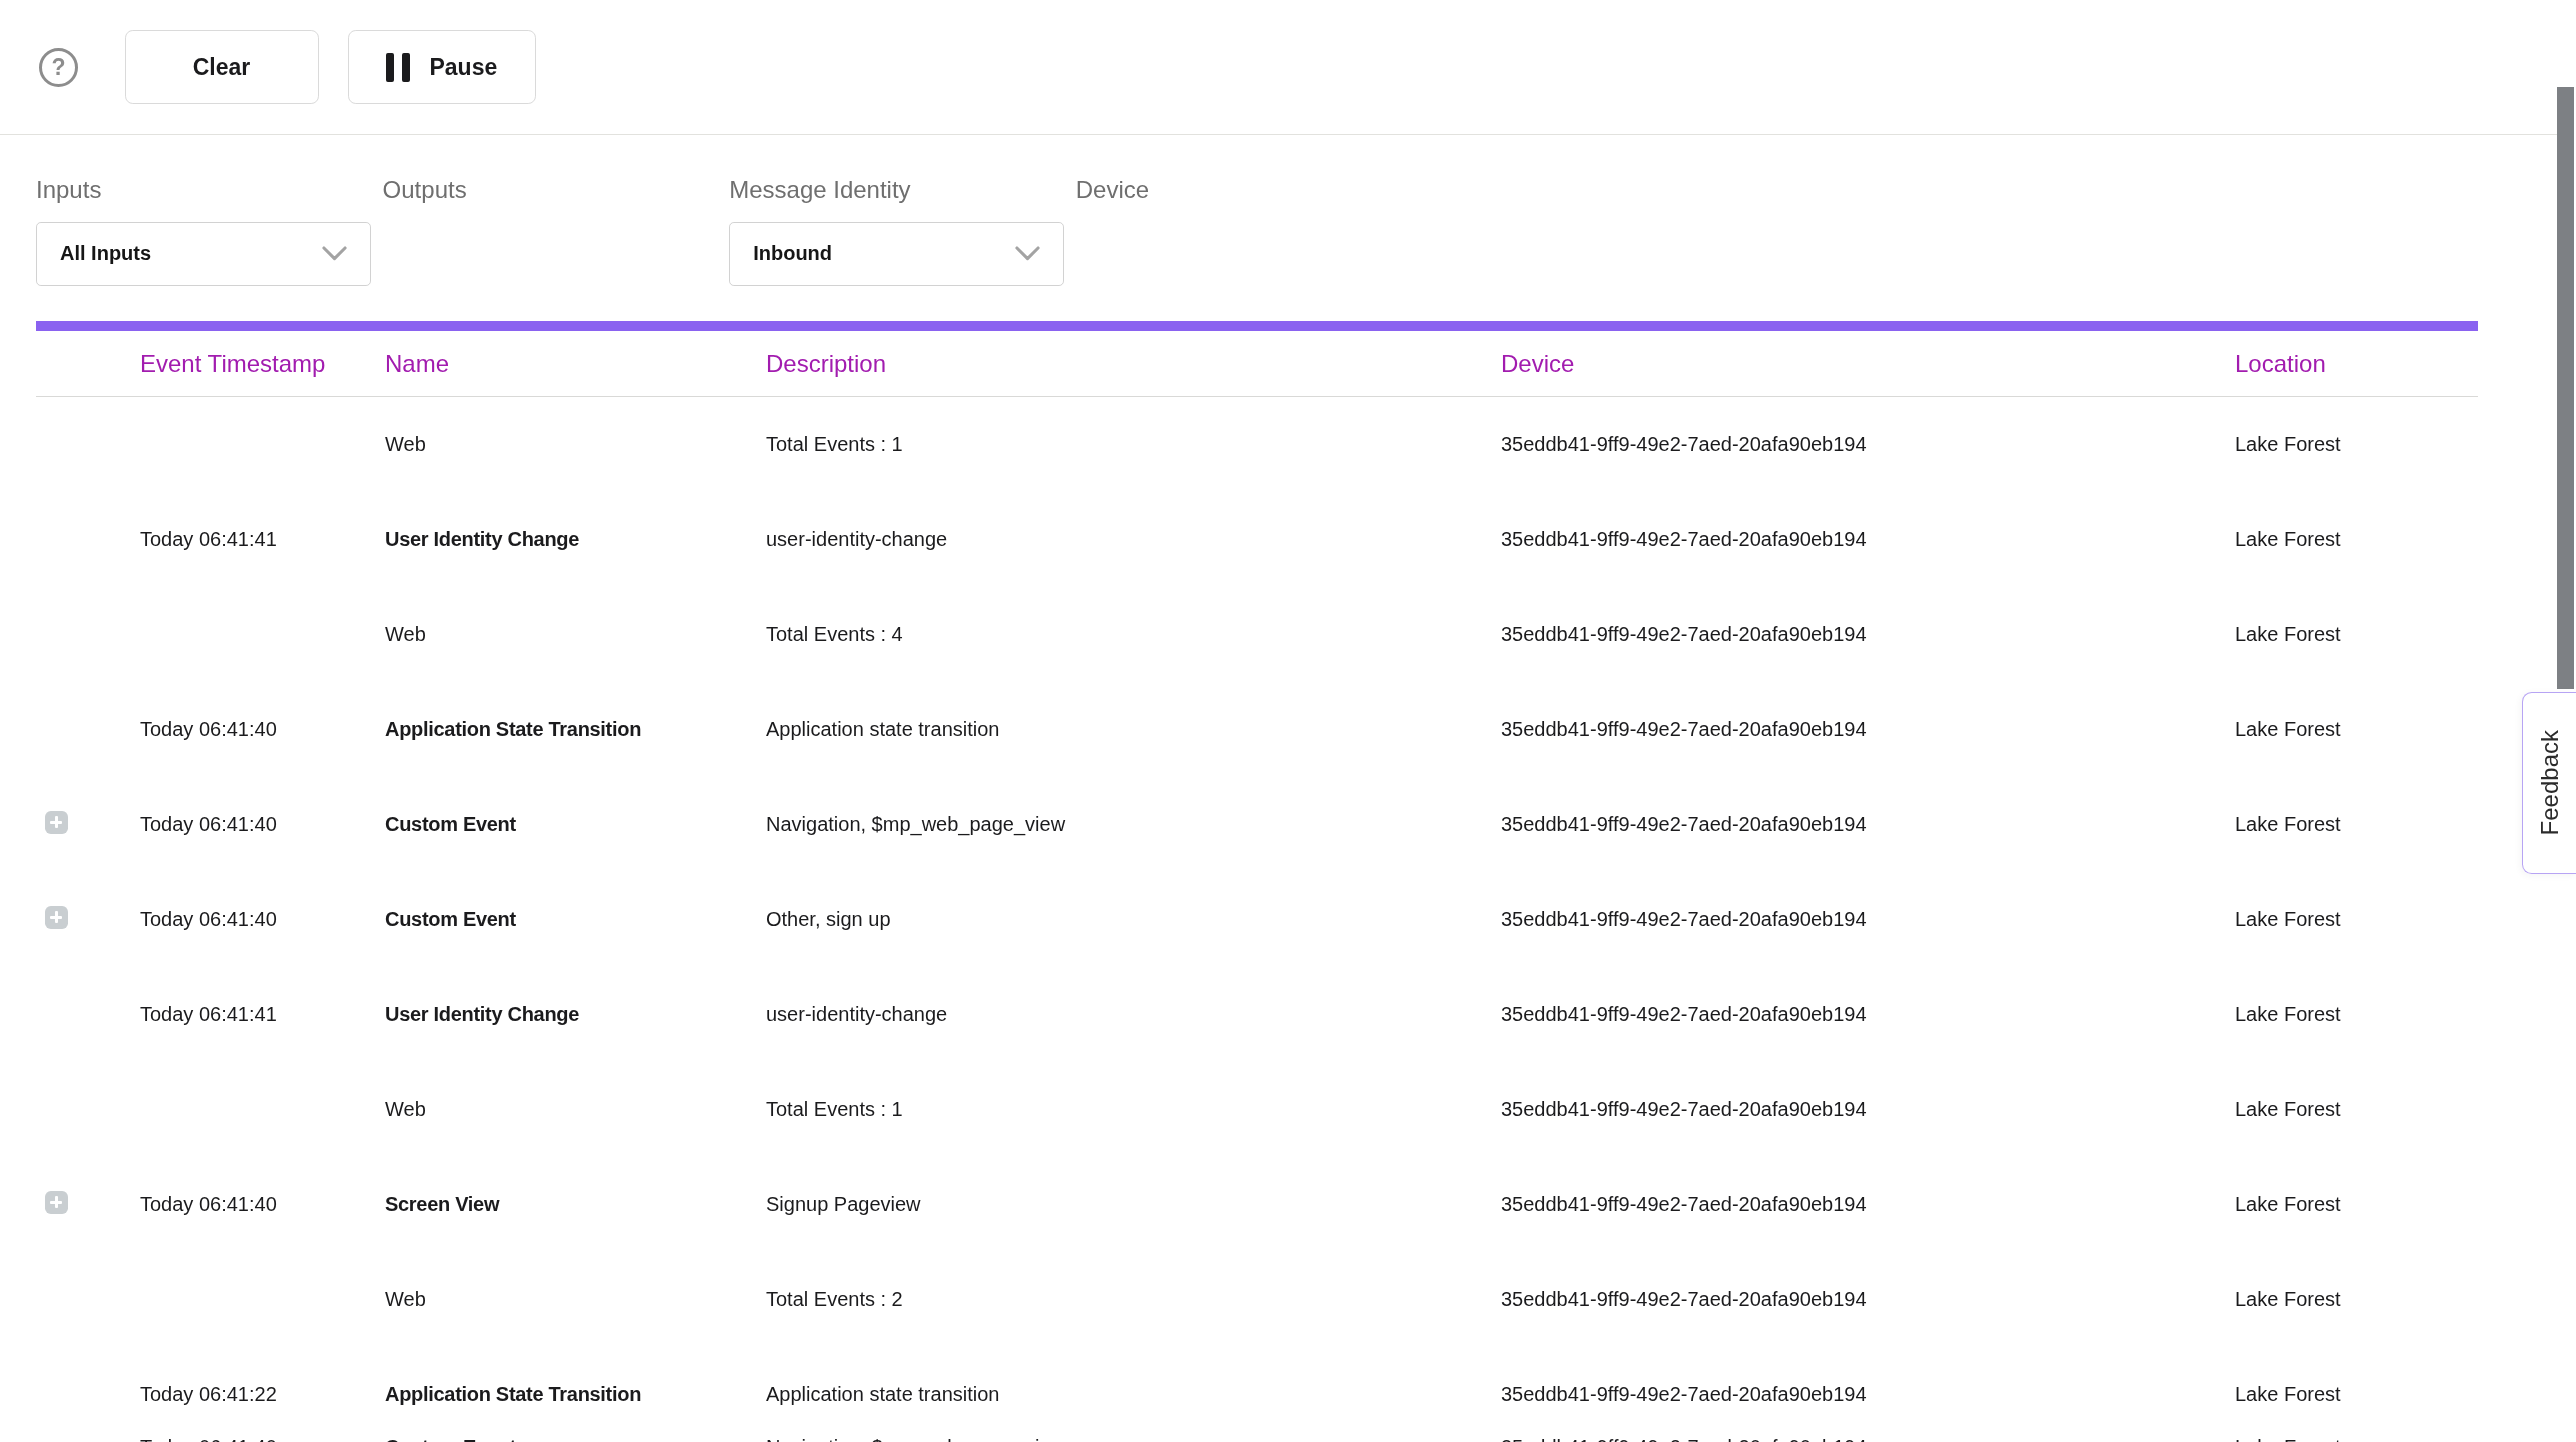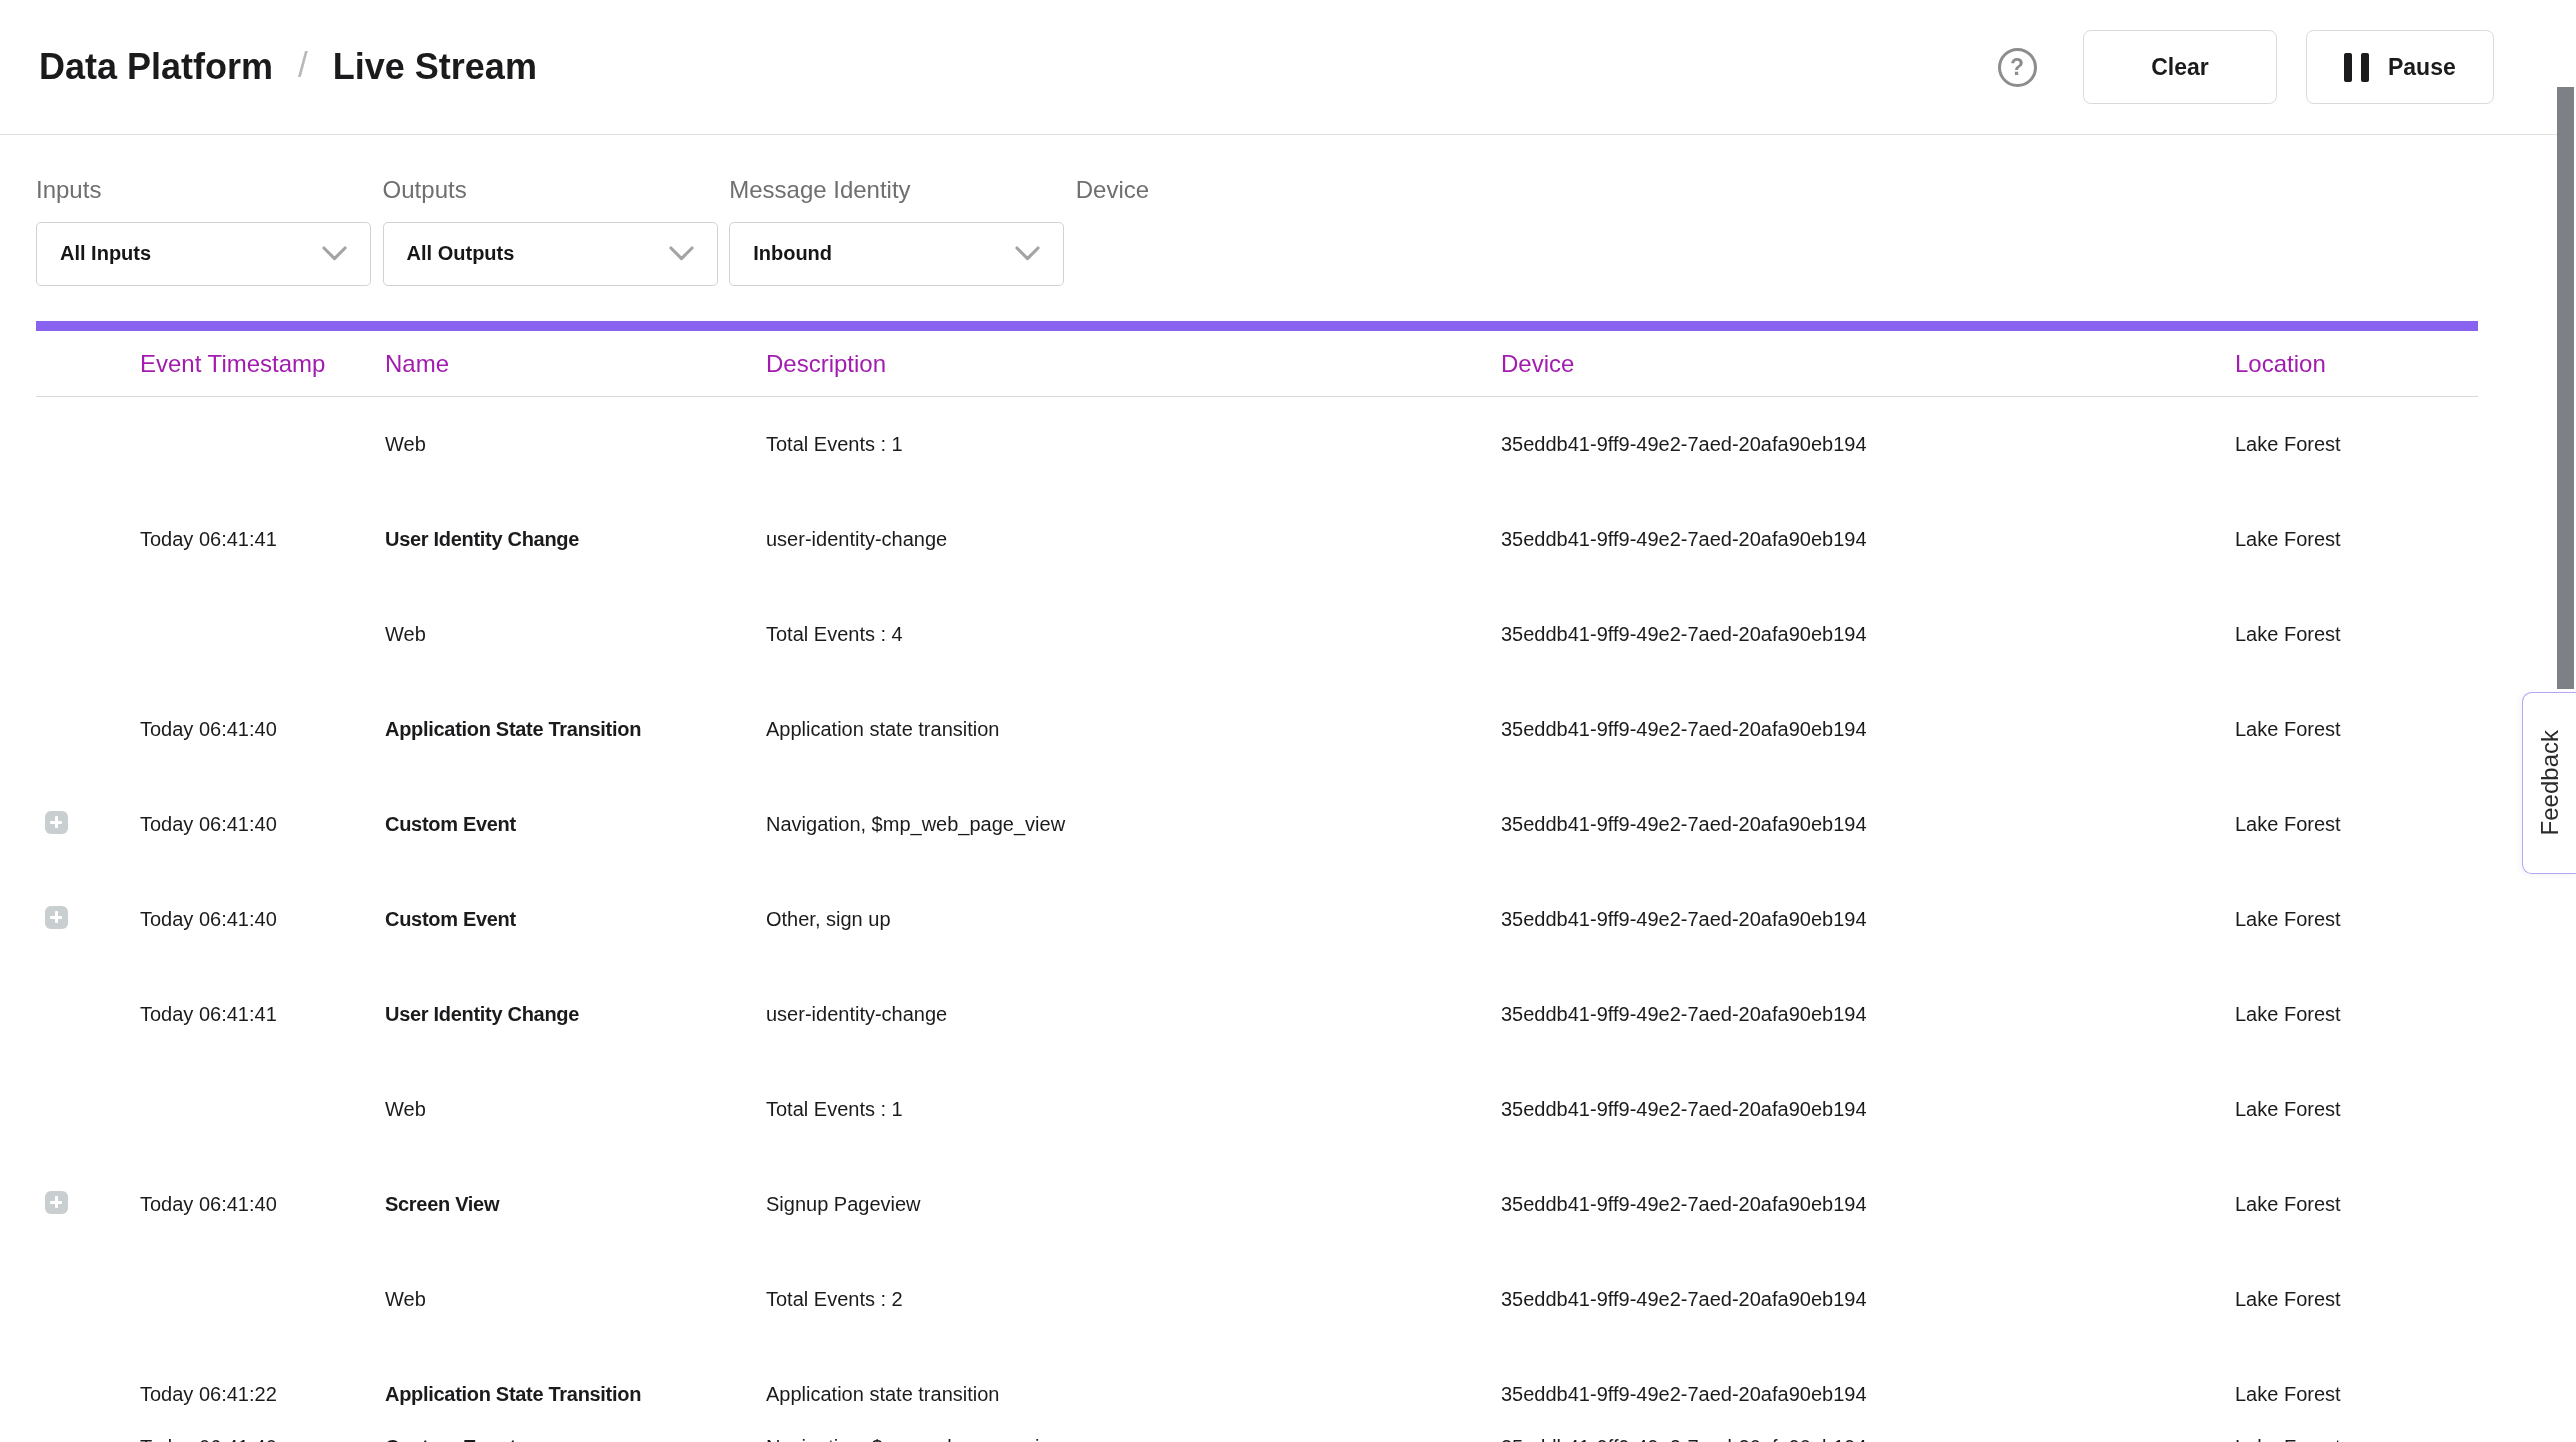--- a/index.html
+++ b/index.html
@@ -68,25 +68,20 @@
     background:#fff; border:1.9px solid #b7a4f4; border-right:none; border-radius:9.7px 0 0 9.7px;
     display:flex; align-items:center; justify-content:center; cursor:pointer; z-index:5;
     box-shadow:-1.9px 1.9px 7.8px rgba(0,0,0,0.04); }
   .feedback-label { writing-mode:vertical-rl; transform:rotate(180deg); font-size:24px;
     color:#2b2b2b; }
 </style>
 </head>
 <body>
 
 <div class="app-header">
-  <div class="breadcrumb">
-    <span class="crumb">Data Platform</span>
-    <span class="crumb-sep">/</span>
-    <span class="crumb">Live Stream</span>
-  </div>
   <div class="header-actions">
     <div class="help-icon">?</div>
     <button class="btn btn-clear">Clear</button>
     <button class="btn btn-pause">
       <span class="pause-icon">
           <i></i>
           <i></i>
         </span>
       <span>Pause</span>
     </button>
@@ -98,26 +93,20 @@
     <div class="filter-label">Inputs</div>
     <div class="select">
       <span class="select-value">All Inputs</span>
       <svg class="chevron" width="25" height="15.5" viewBox="0 0 26 16">
           <polyline points="2,2 13,13 24,2" fill="none" stroke="#a3a3a3" stroke-width="3.2" stroke-linecap="round" stroke-linejoin="round"></polyline>
         </svg>
     </div>
   </div>
   <div class="filter-group">
     <div class="filter-label">Outputs</div>
-    <div class="select">
-      <span class="select-value">All Outputs</span>
-      <svg class="chevron" width="25" height="15.5" viewBox="0 0 26 16">
-          <polyline points="2,2 13,13 24,2" fill="none" stroke="#a3a3a3" stroke-width="3.2" stroke-linecap="round" stroke-linejoin="round"></polyline>
-        </svg>
-    </div>
   </div>
   <div class="filter-group">
     <div class="filter-label">Message Identity</div>
     <div class="select">
       <span class="select-value">Inbound</span>
       <svg class="chevron" width="25" height="15.5" viewBox="0 0 26 16">
           <polyline points="2,2 13,13 24,2" fill="none" stroke="#a3a3a3" stroke-width="3.2" stroke-linecap="round" stroke-linejoin="round"></polyline>
         </svg>
     </div>
   </div>

